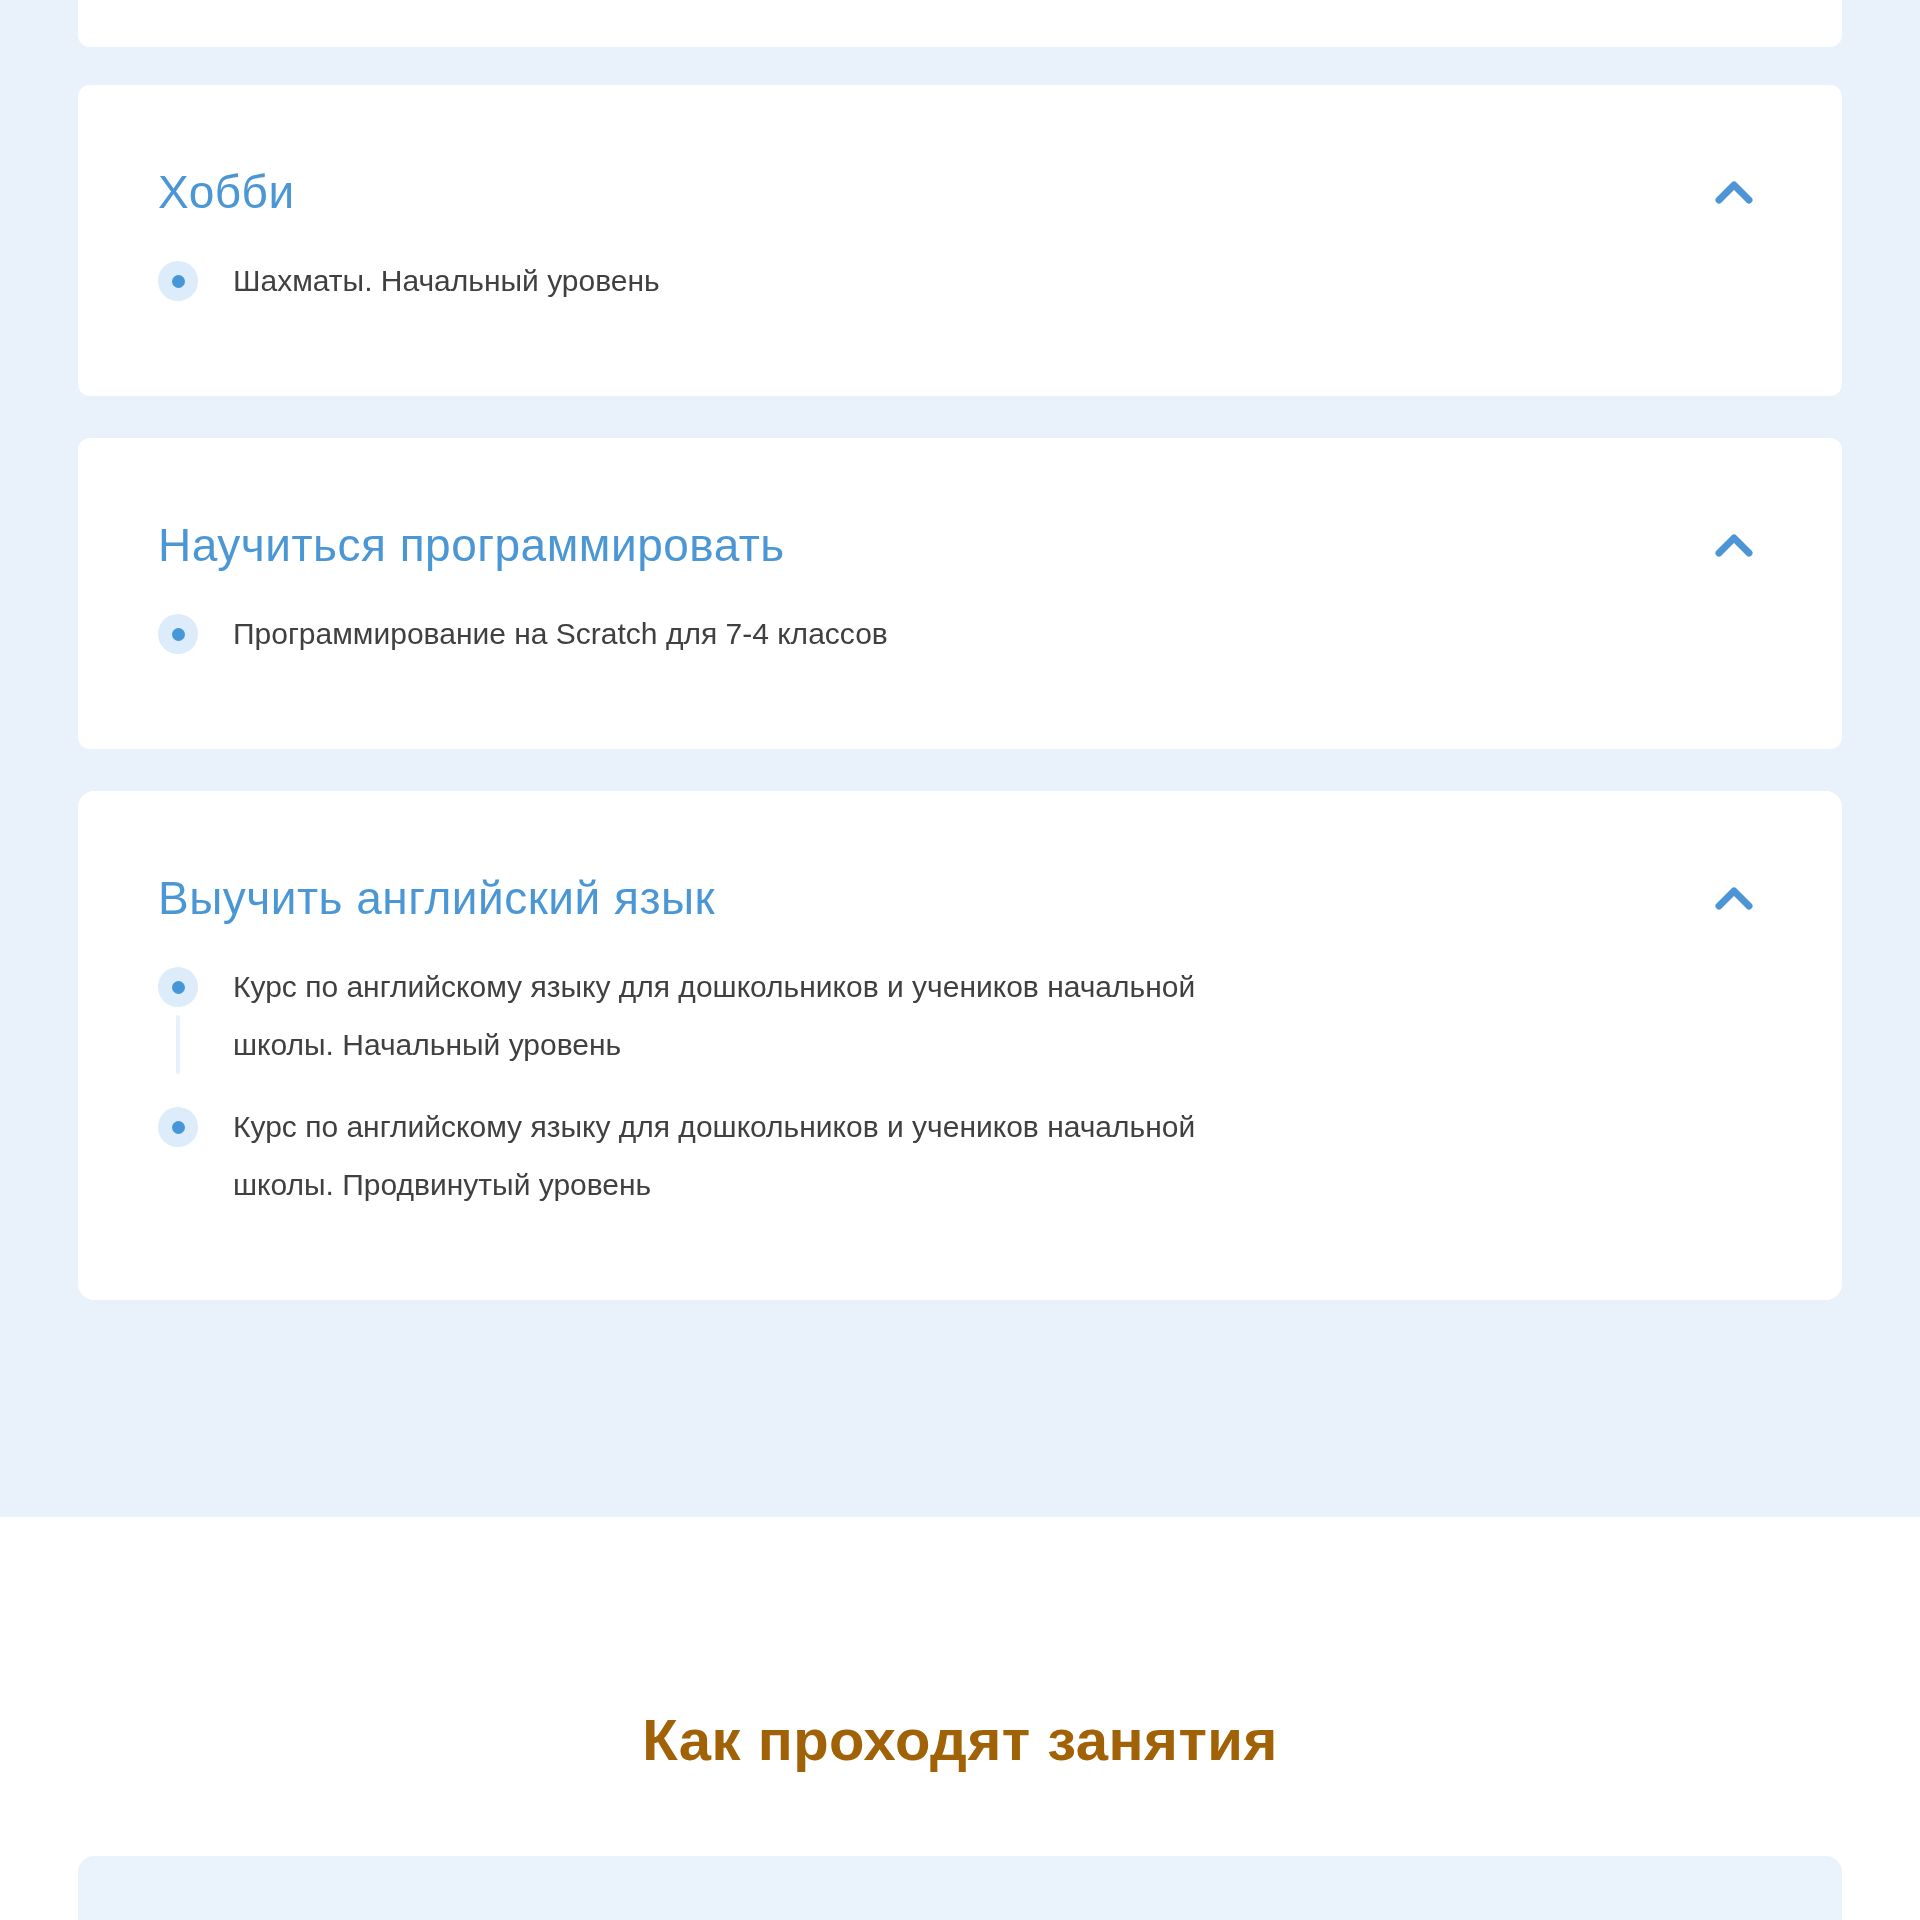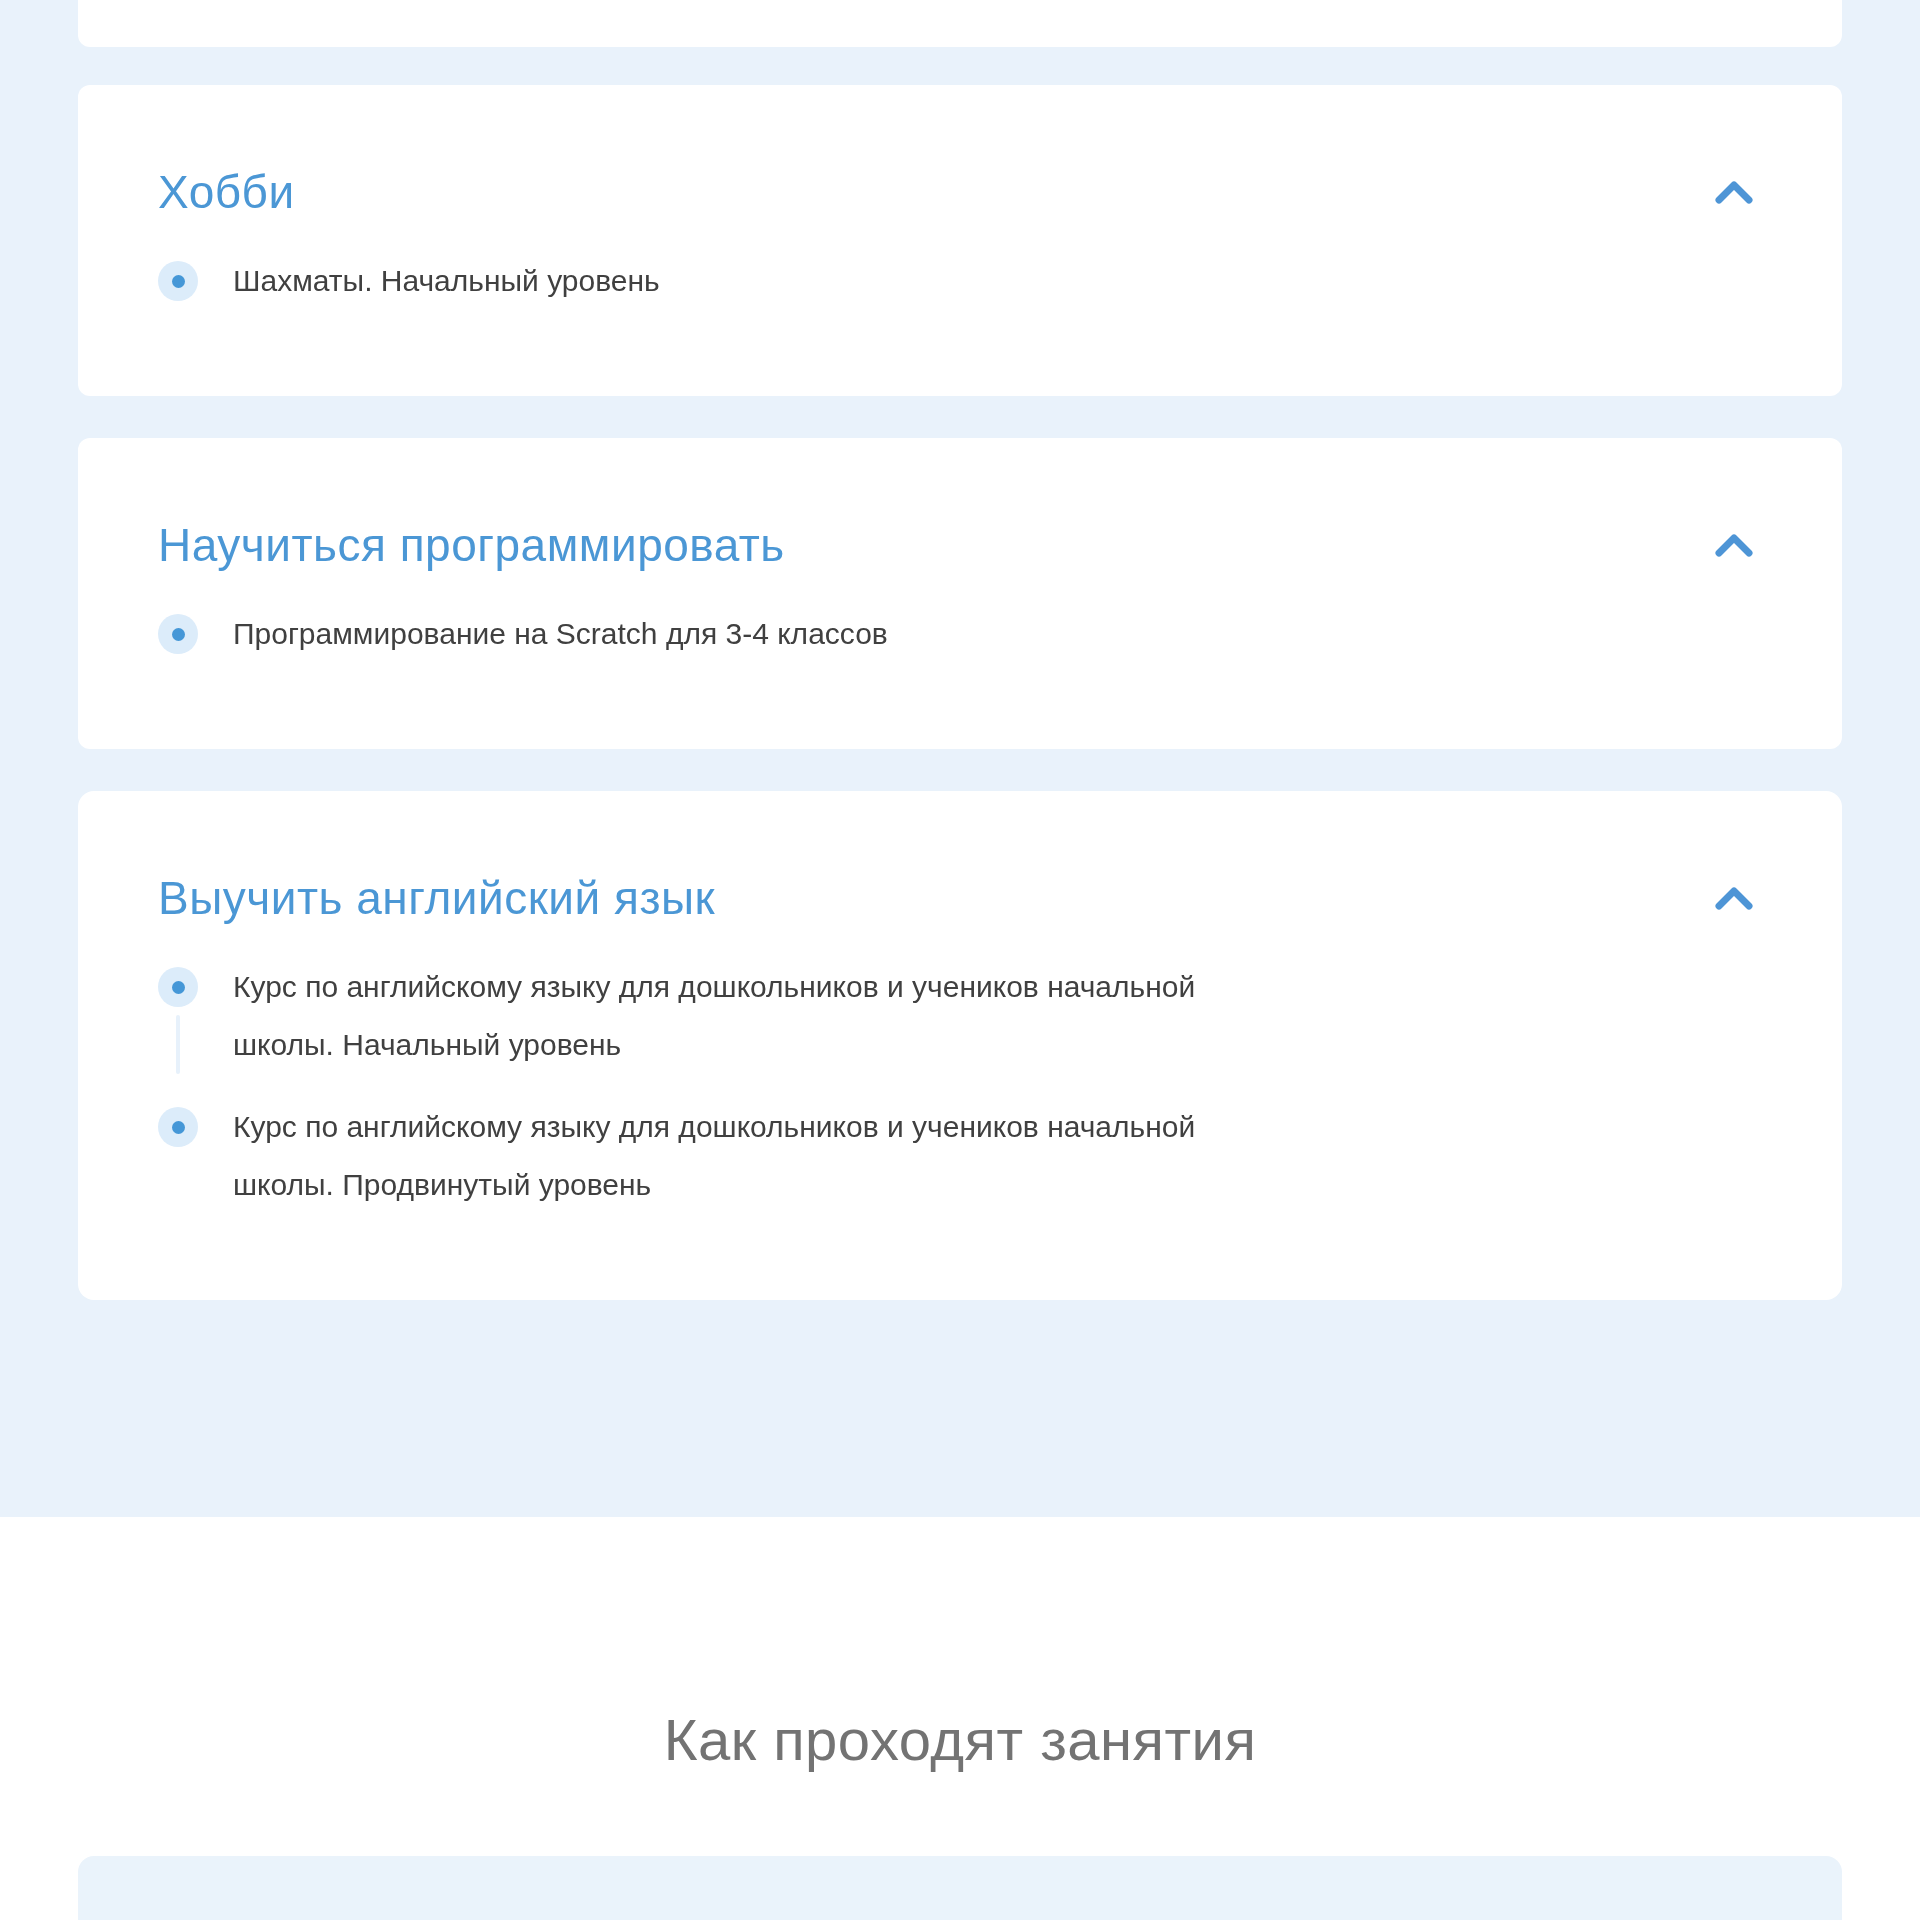--- a/index.html
+++ b/index.html
@@ -89,22 +89,22 @@
     background:#ffffff;
     height:426px;
     padding:190px 78px 0 78px;
     box-sizing:border-box;
   }
   .section-heading{
     margin:0;
     text-align:center;
     font-size:58px;
     line-height:66px;
-    font-weight:400;
-    color:#737373;
+    font-weight:700;
+    color:#a16207;
     letter-spacing:0.5px;
   }
   .bottom-card{
     margin-top:83px;
     height:87px;
     background:#eaf3fb;
     border-radius:16px 16px 0 0;
   }
 </style>
 </head>
@@ -147,21 +147,21 @@
         </span>
       </button>
     </div>
     <ul class="course-list">
   <li class="course-item">
     <span class="bullet-wrap">
       <span class="bullet-circle">
         <span class="bullet-dot"></span>
       </span>
     </span>
-    <span class="course-label">Программирование на Scratch для 3-4 классов</span>
+    <span class="course-label">Программирование на Scratch для 7-4 классов</span>
   </li>
 </ul>
   </section>
 
   <section class="card">
     <div class="card-header">
       <h2 class="card-title">Выучить английский язык</h2>
       <button class="chevron-btn" type="button">
         <span>
           <svg width="38" height="26" viewBox="0 0 38 26">

